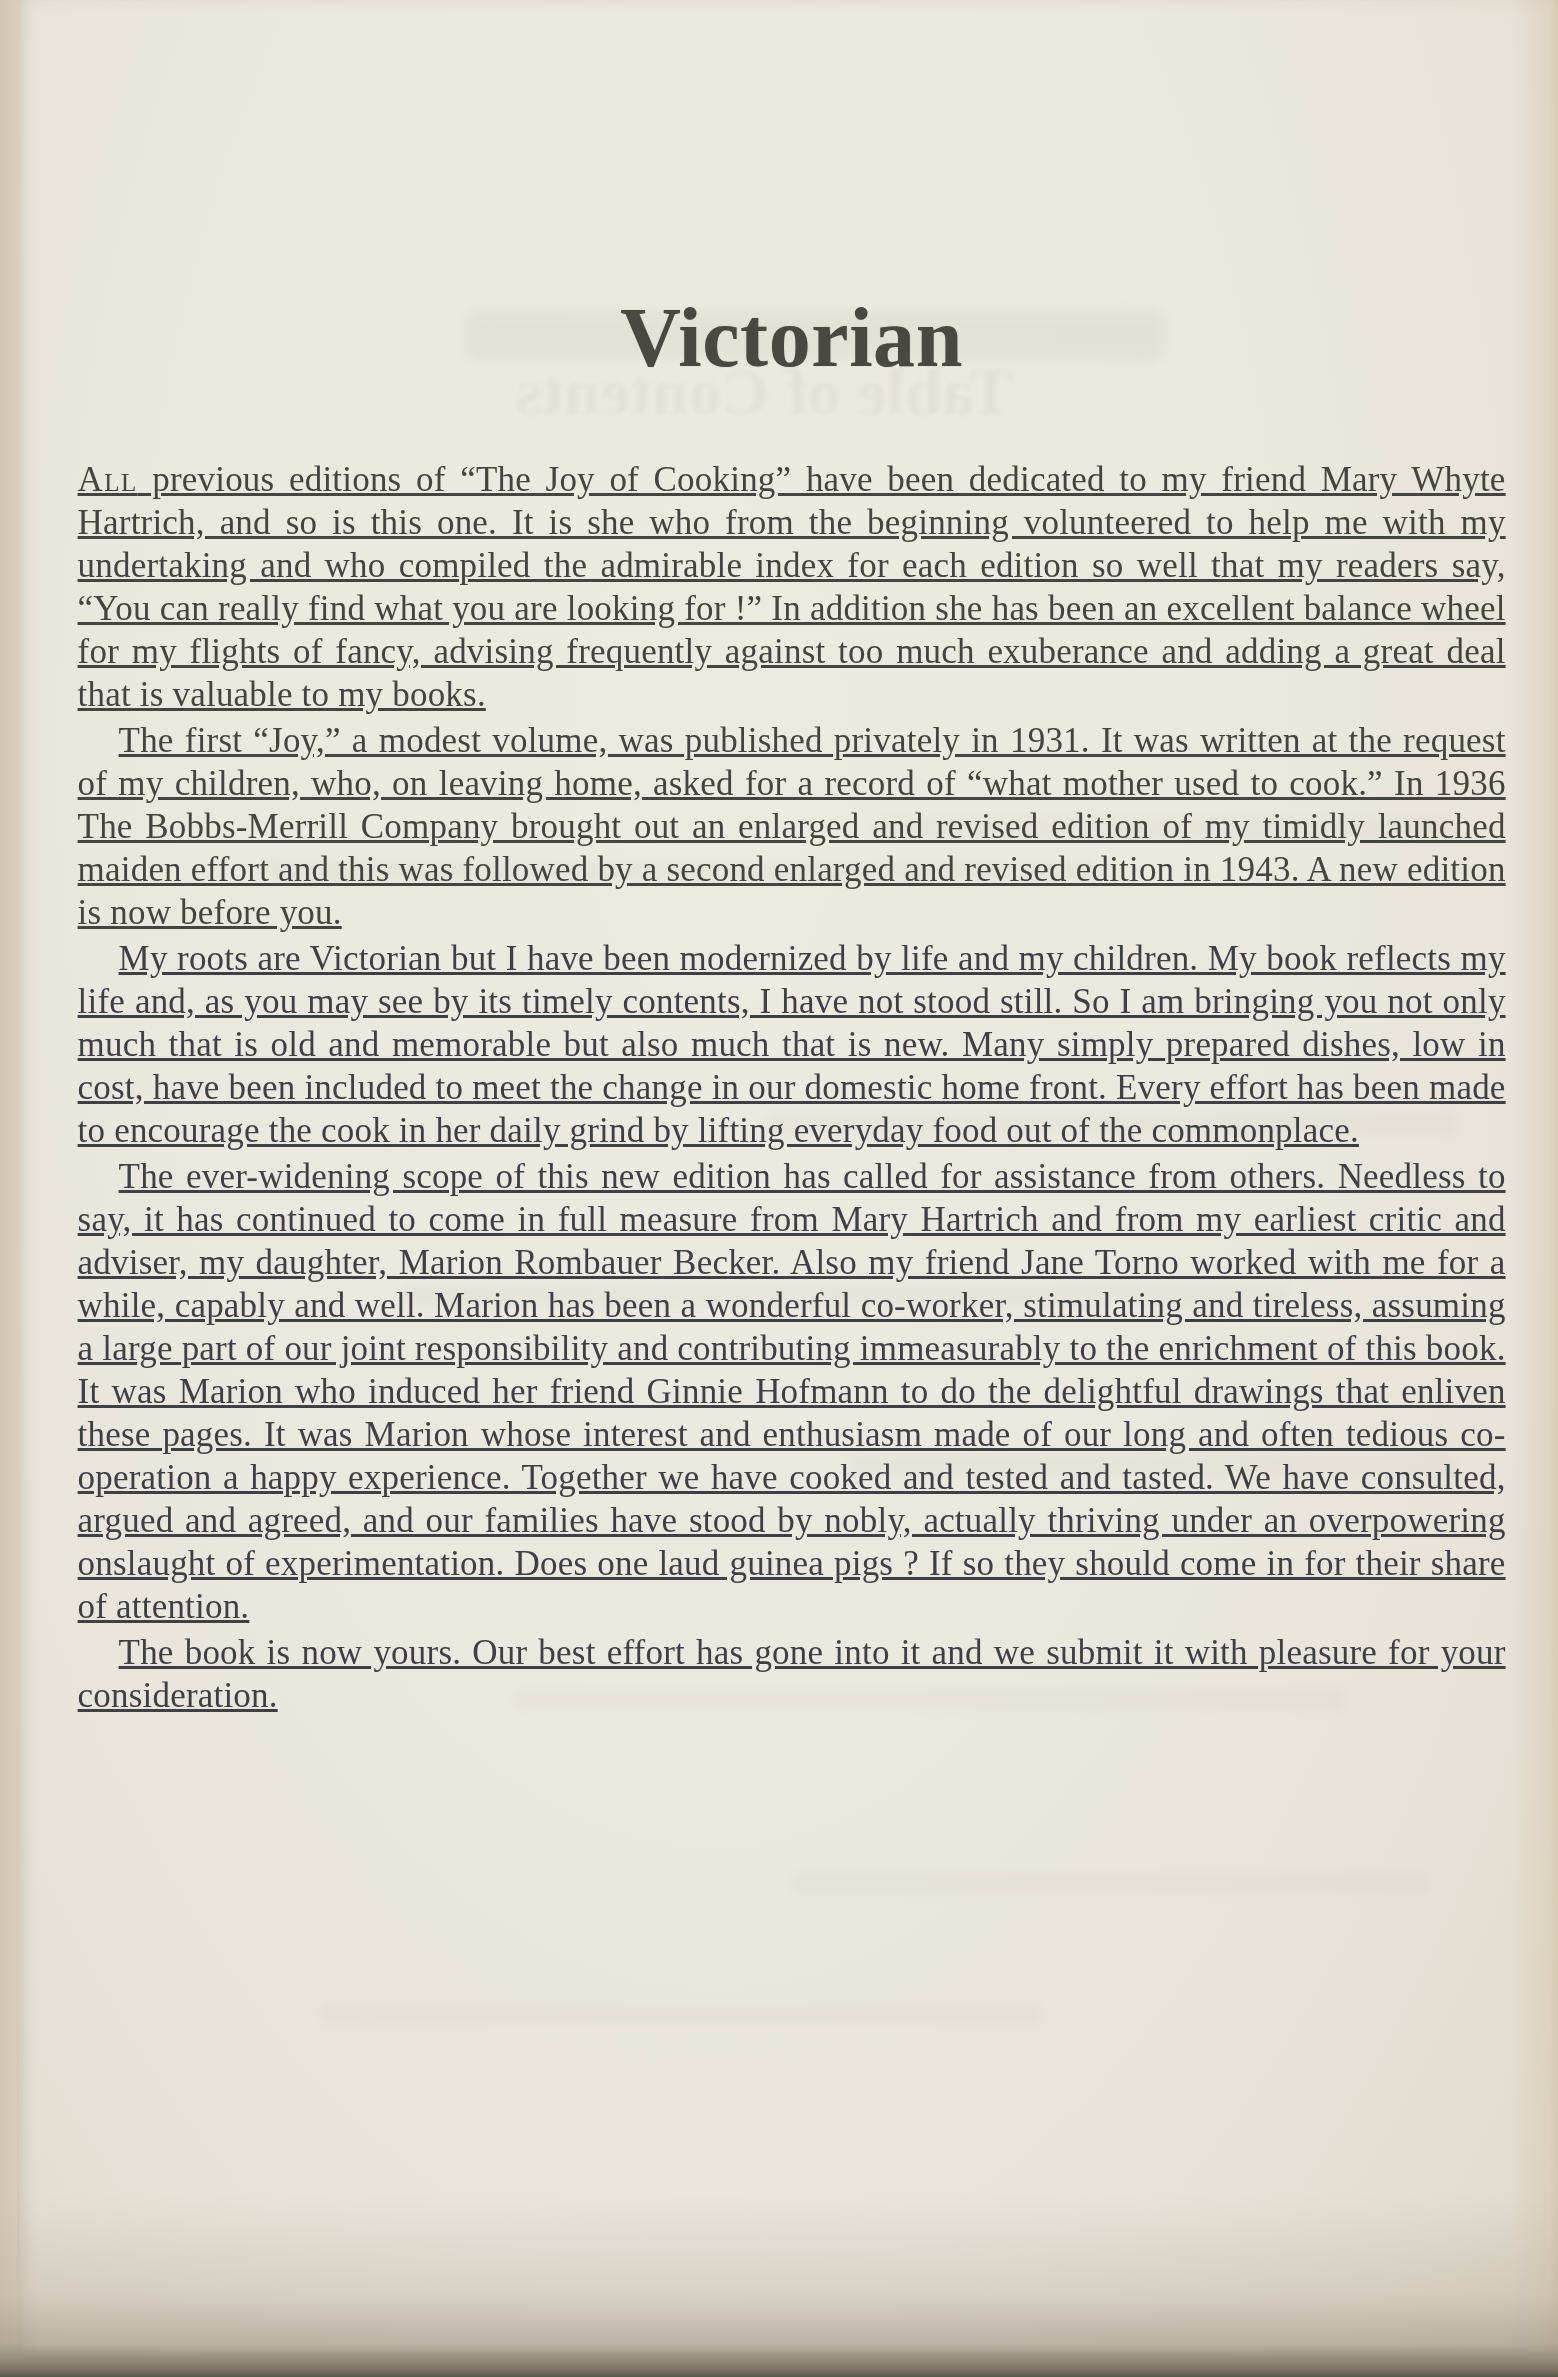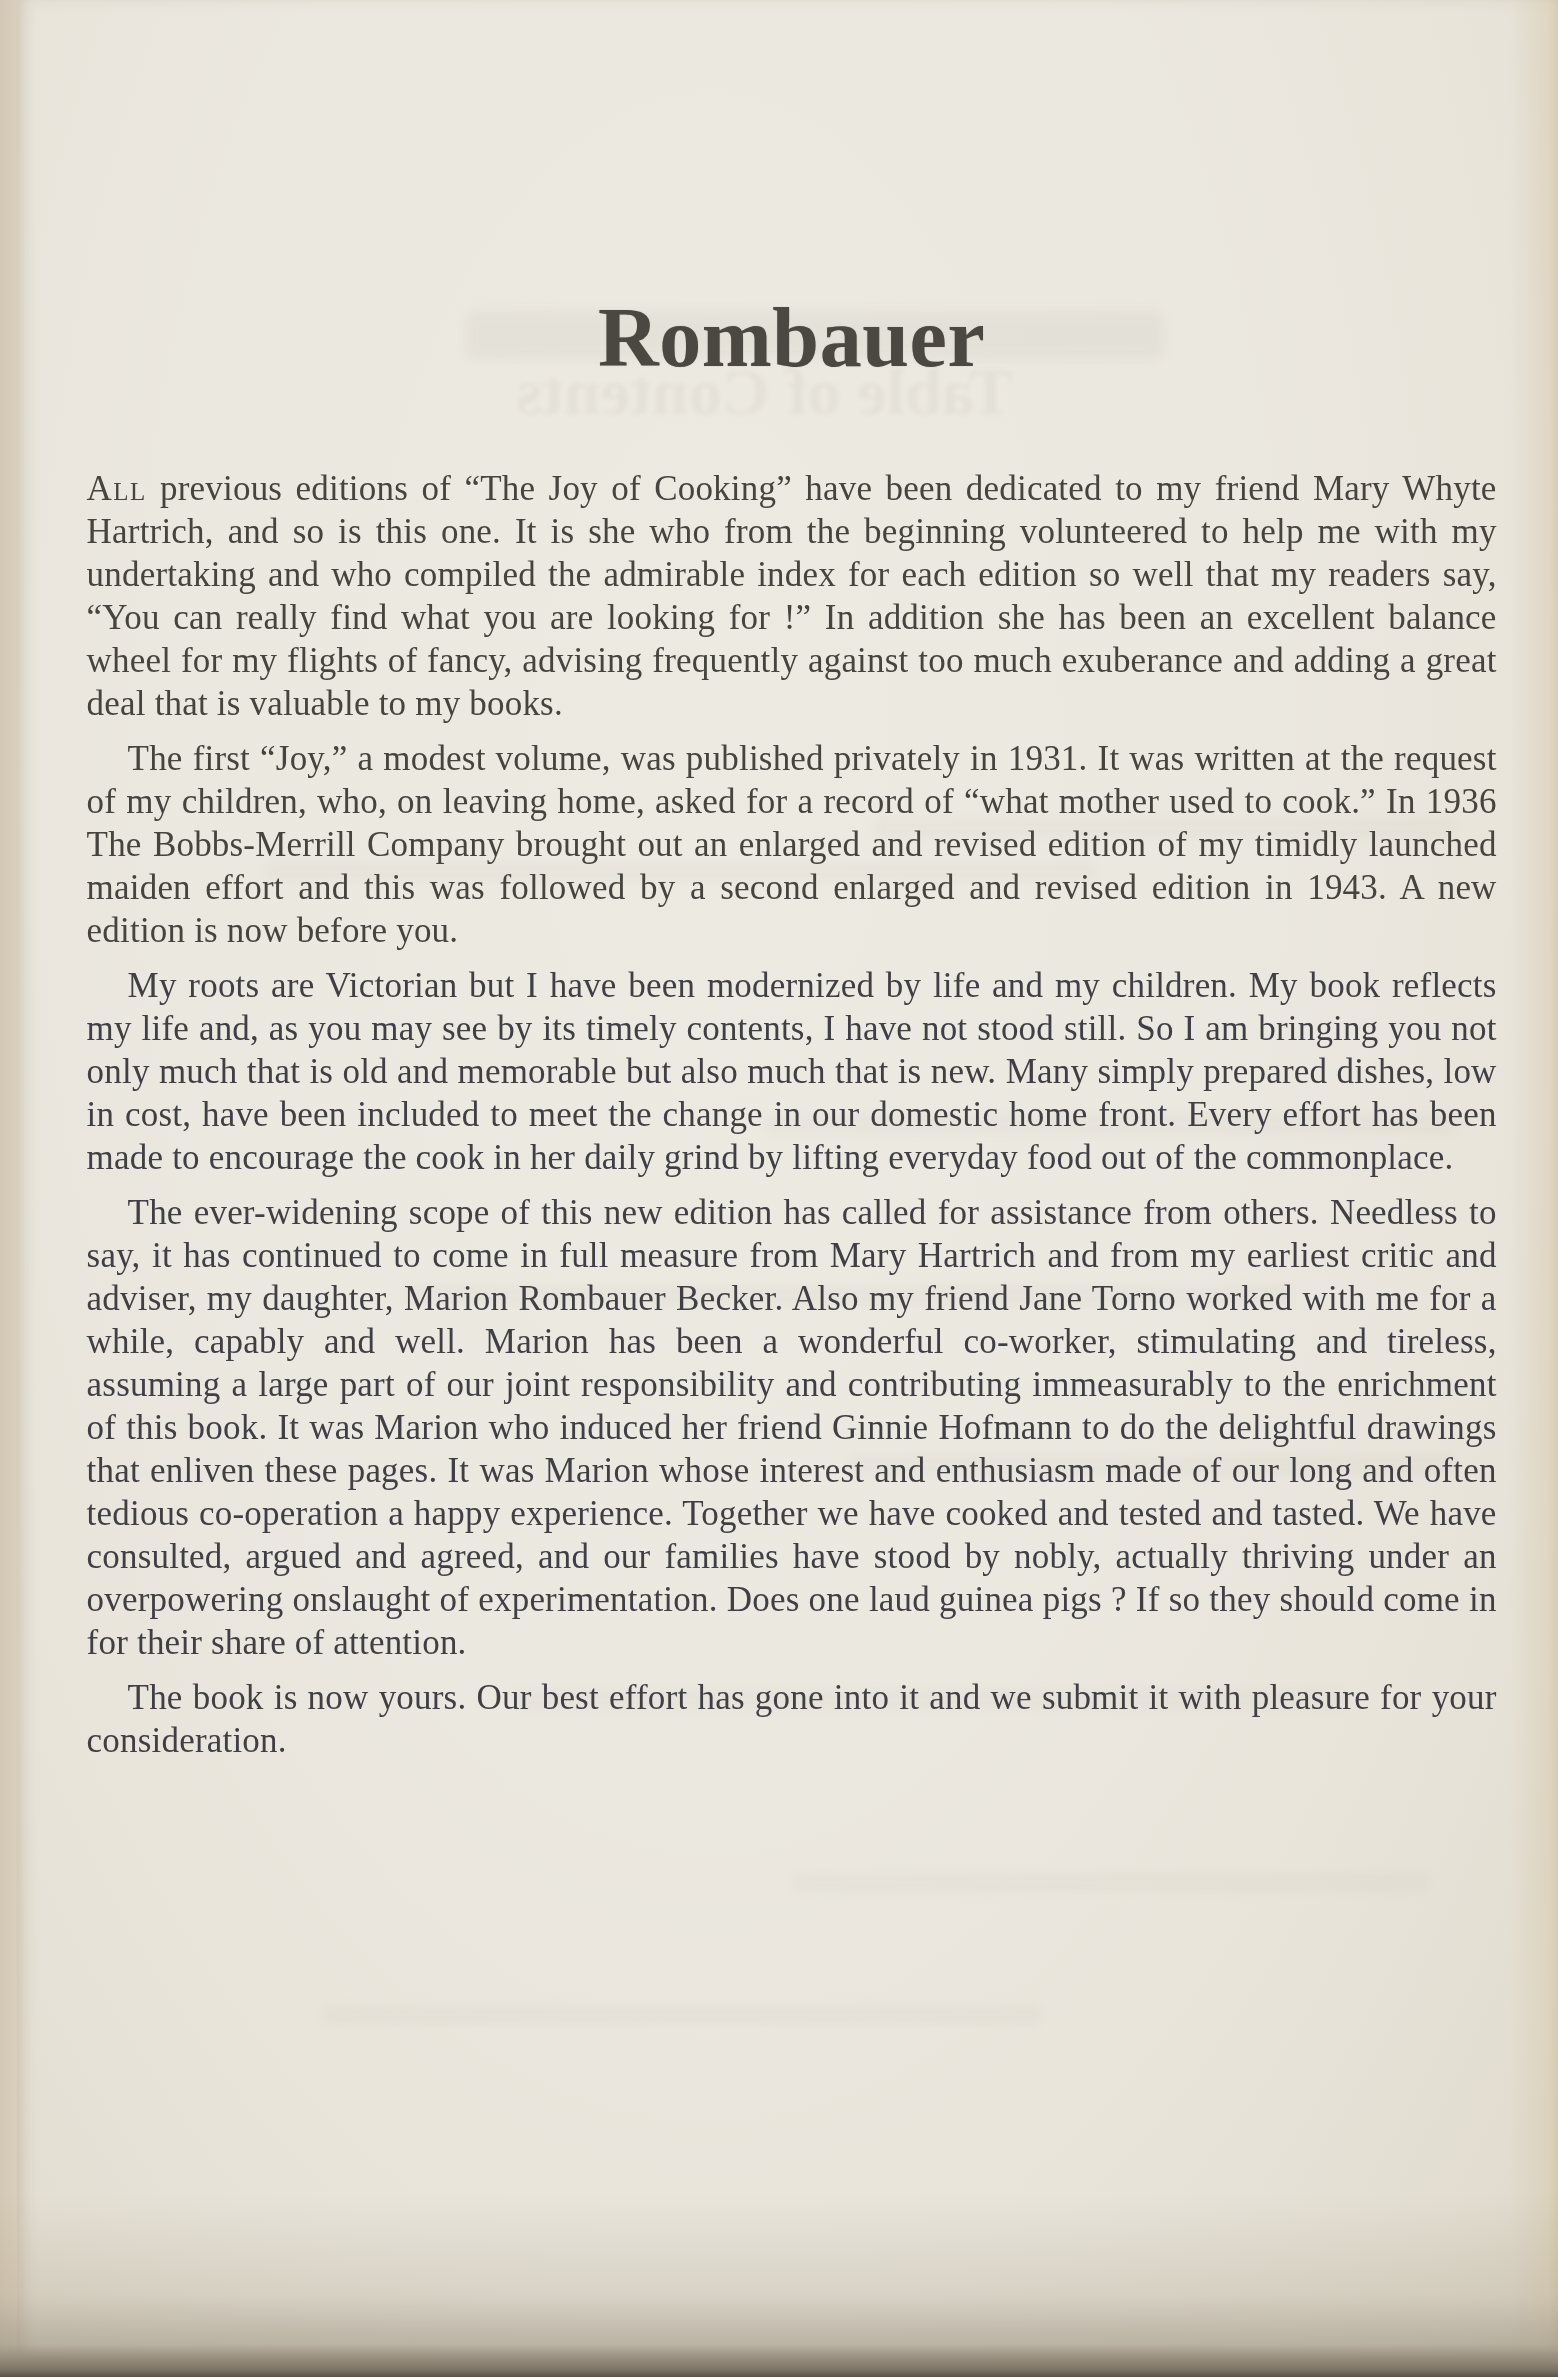--- a/index.html
+++ b/index.html
@@ -79,22 +79,23 @@
     left: 0;
     width: 100%;
     font-size: 35px;
     line-height: 43px;
     letter-spacing: 0.2px;
     text-align: justify;
     color: #46443e;
   }
 
   .body p {
-    margin: 12px;
+    margin: 3px;
     text-indent: 41px;
+    text-decoration: underline;
   }
 
   .body p.first {
     text-indent: 0;
   }
 
   .body p.bluish { color: #403f46; }
 
   .smallcaps {
     font-variant: small-caps;
@@ -153,21 +154,21 @@
     <div class="ghost-line" style="left:388px;  top:1285px; width:886px; height:21px;"></div>
     <div class="ghost-line" style="left:831px; top:1454px; width:609px; height:22px;"></div>
     <div class="ghost-line" style="left:498px;  top:1689px; width:831px; height:21px;"></div>
     <div class="ghost-line" style="left:775px; top:1872px; width:637px; height:21px;"></div>
     <div class="ghost-line" style="left:305px;  top:2005px; width:720px; height:20px;"></div>
 
     <div class="page-right-shade"></div>
 
     <div class="content">
 
-      <h1 class="title">Rombauer</h1>
+      <h1 class="title">Victorian</h1>
 
       <div class="body">
         <p class="first"><span class="smallcaps">All</span><span> previous editions of “The Joy of Cooking” have been dedicated to my friend Mary Whyte Hartrich, and so is this one.  It is she who from the beginning volunteered to help me with my undertaking and who compiled the admirable index for each edition so well that my readers say, “You can really find what you are looking for !”  In addition she has been an excellent balance wheel for my flights of fancy, advising frequently against too much exuberance and adding a great deal that is valuable to my books.</span></p>
         <p>The first “Joy,” a modest volume, was published privately in 1931.  It was written at the request of my children, who, on leaving home, asked for a record of “what mother used to cook.”  In 1936 The Bobbs-Merrill Company brought out an enlarged and revised edition of my timidly launched maiden effort and this was followed by a second enlarged and revised edition in 1943.  A new edition is now before you.</p>
         <p class="bluish">My roots are Victorian but I have been modernized by life and my children. My book reflects my life and, as you may see by its timely contents, I have not stood still.  So I am bringing you not only much that is old and memorable but also much that is new.  Many simply prepared dishes, low in cost, have been included to meet the change in our domestic home front.  Every effort has been made to encourage the cook in her daily grind by lifting everyday food out of the commonplace.</p>
         <p class="bluish">The ever-widening scope of this new edition has called for assistance from others.  Needless to say, it has continued to come in full measure from Mary Hartrich and from my earliest critic and adviser, my daughter, Marion Rombauer Becker.  Also my friend Jane Torno worked with me for a while, capably and well. Marion has been a wonderful co-worker, stimulating and tireless, assuming a large part of our joint responsibility and contributing immeasurably to the enrichment of this book.  It was Marion who induced her friend Ginnie Hofmann to do the delightful drawings that enliven these pages.  It was Marion whose interest and enthusiasm made of our long and often tedious co-operation a happy experience. Together we have cooked and tested and tasted.  We have consulted, argued and agreed, and our families have stood by nobly, actually thriving under an overpowering onslaught of experimentation.  Does one laud guinea pigs ?  If so they should come in for their share of attention.</p>
         <p class="bluish">The book is now yours.  Our best effort has gone into it and we submit it with pleasure for your consideration.</p>
       </div>
 
     </div>

